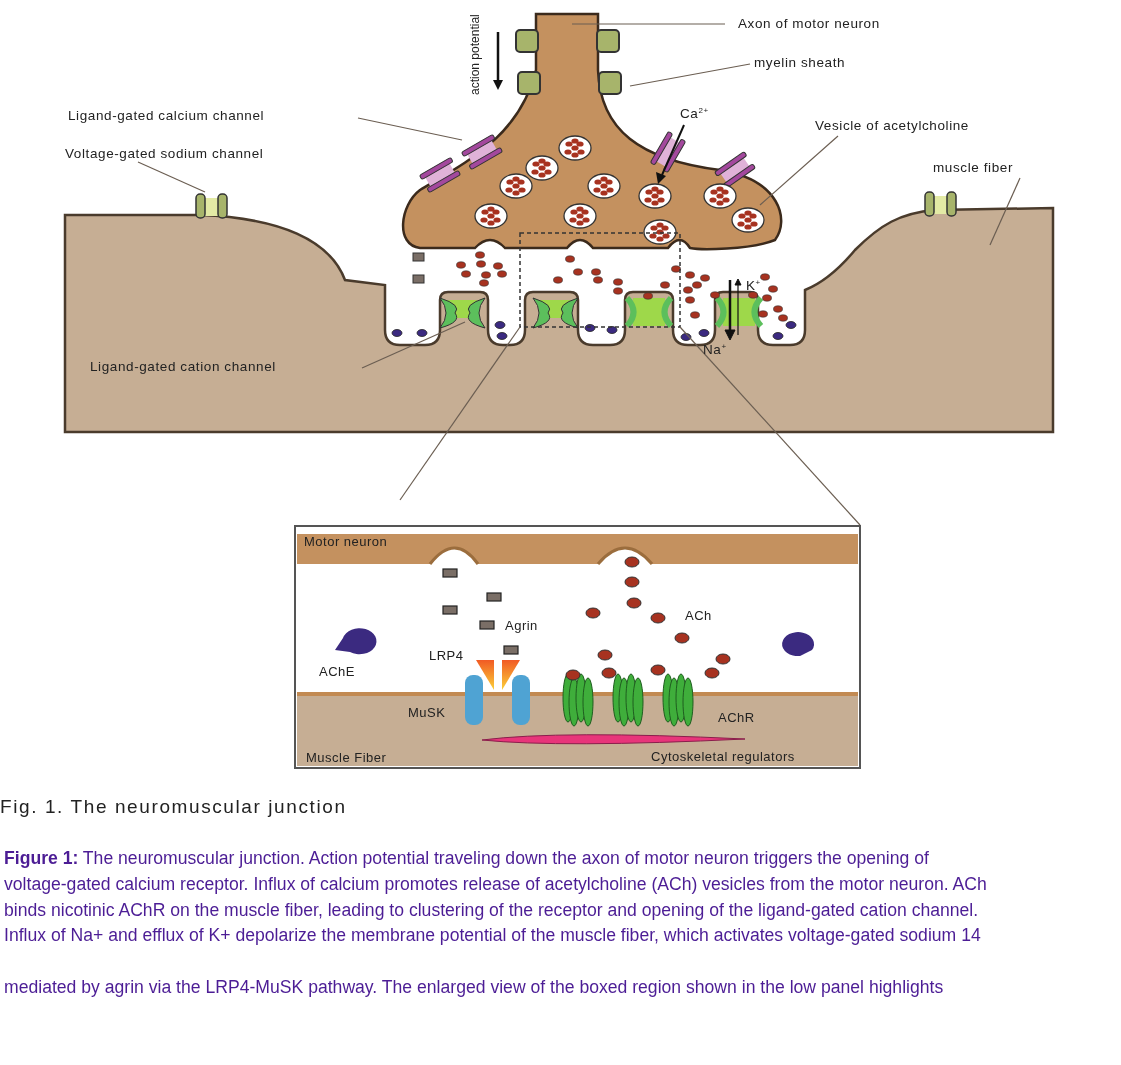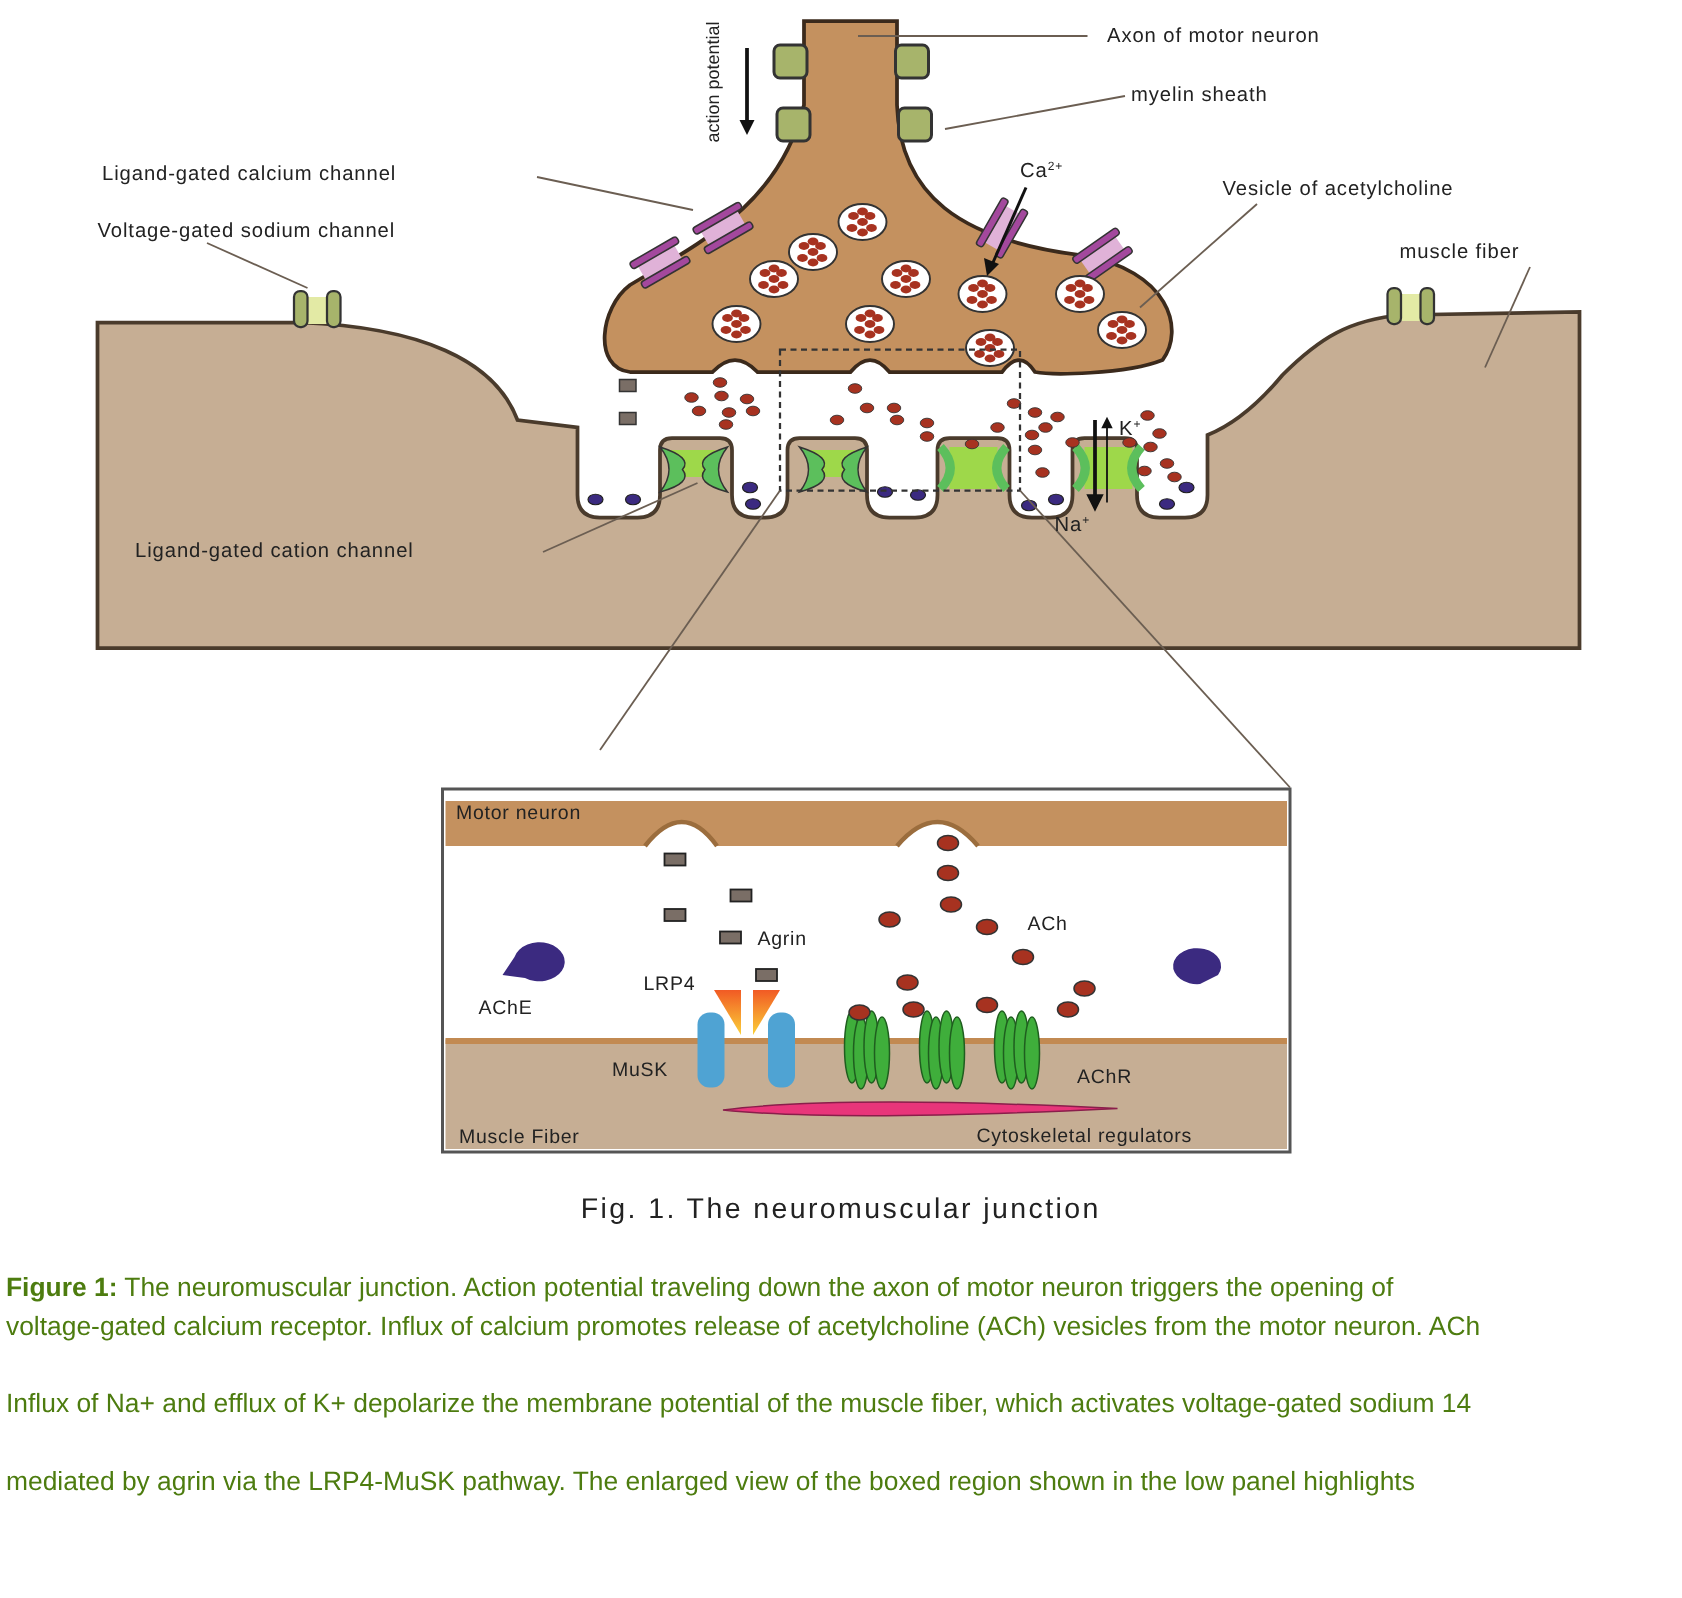--- a/index.html
+++ b/index.html
@@ -1,23 +1,23 @@
 <!DOCTYPE html>
 <html><head>
 <meta charset="utf-8">
 <style>
   html, body { margin: 0; padding: 0; background: #ffffff; }
   body { width: 1121px; height: 1065px; position: relative; overflow: hidden; }
   #diagram { position: absolute; left: 0; top: 0; width: 1121px; height: 800px; }
   .lbl { font-family: "Liberation Sans", sans-serif; font-size: 13.5px; fill: #222; letter-spacing: 0.6px; }
   .lbl-sm { font-family: "Liberation Sans", sans-serif; font-size: 13px; fill: #222; letter-spacing: 0.5px; }
-  .fig-title { position: absolute; left: 0; width: 1121px; top: 796px; text-align: center;
+  .fig-title { position: absolute; left: 0; width: 1121px; top: 796px; 
     font-family: "Liberation Sans", sans-serif; font-size: 19px; letter-spacing: 1.6px; color: #222; }
   .caption { position: absolute; left: 4px; top: 846px; width: 1118px;
-    font-family: "Liberation Sans", sans-serif; font-size: 17.6px; line-height: 25.8px; color: #4d7c0f; }
+    font-family: "Liberation Sans", sans-serif; font-size: 17.6px; line-height: 25.8px; color: #4c1d95; }
   .caption b { font-weight: bold; }
 </style>
 </head>
 <body>
 
 <svg id="diagram" viewBox="0 0 1121 800" xmlns="http://www.w3.org/2000/svg">
   <defs>
     <linearGradient id="lrpGrad" x1="0" y1="0" x2="0" y2="1">
       <stop offset="0" stop-color="#f15a24"></stop>
       <stop offset="1" stop-color="#fbd038"></stop>
@@ -364,18 +364,18 @@
   <text class="lbl-sm" x="718" y="722">AChR</text>
   <text class="lbl-sm" x="306" y="762">Muscle Fiber</text>
   <text class="lbl-sm" x="651" y="761">Cytoskeletal regulators</text>
 </svg>
 
 <div class="fig-title">Fig. 1. The neuromuscular junction</div>
 
 <div class="caption">
   <b>Figure 1:</b><span> The neuromuscular junction. Action potential traveling down the axon of motor neuron triggers the opening of</span><br>
   <span>voltage-gated calcium receptor. Influx of calcium promotes release of acetylcholine (ACh) vesicles from the motor neuron. ACh</span><br>
-  <br>
+  <span>binds nicotinic AChR on the muscle fiber, leading to clustering of the receptor and opening of the ligand-gated cation channel.</span><br>
   <span>Influx of Na+ and efflux of K+ depolarize the membrane potential of the muscle fiber, which activates voltage-gated sodium 14</span><br>
   <br>
   <span>mediated by agrin via the LRP4-MuSK pathway. The enlarged view of the boxed region shown in the low panel highlights</span><br>
   <br>
 </div>
 
 </body></html>

